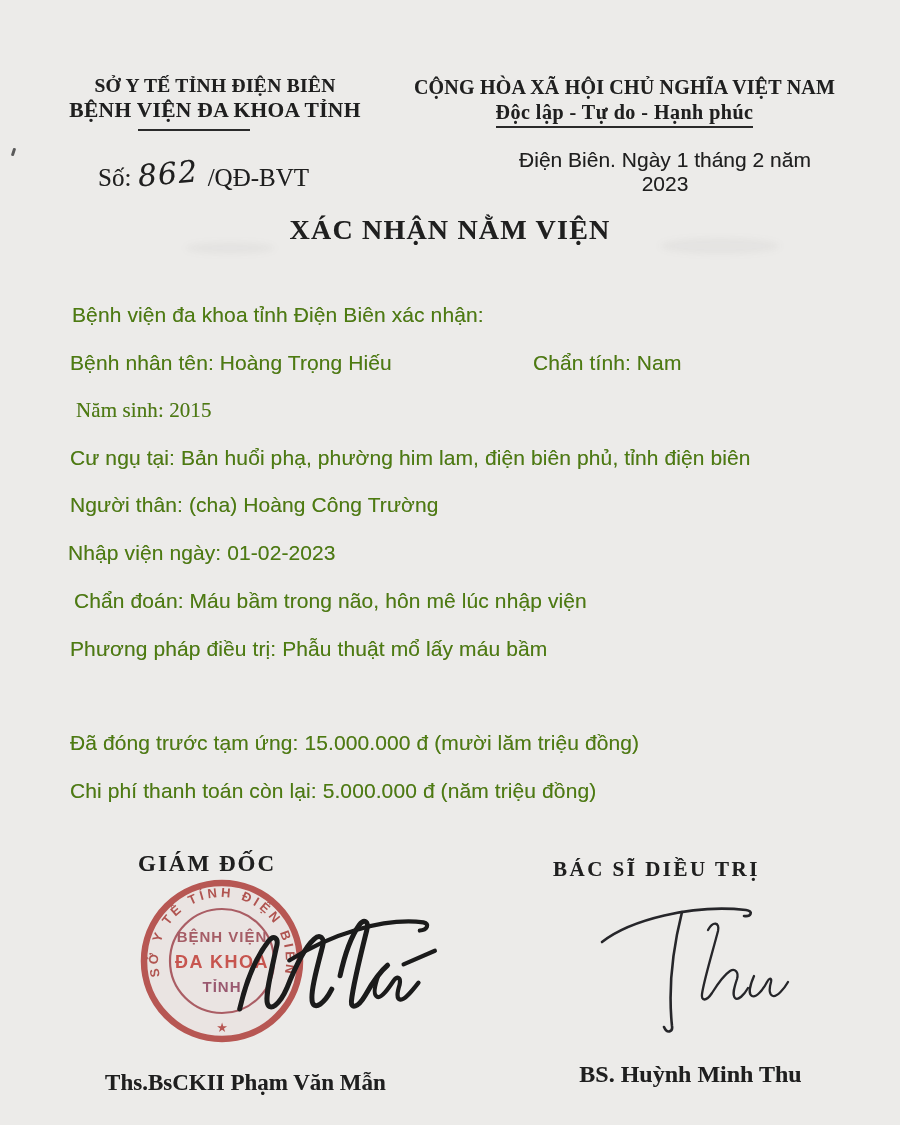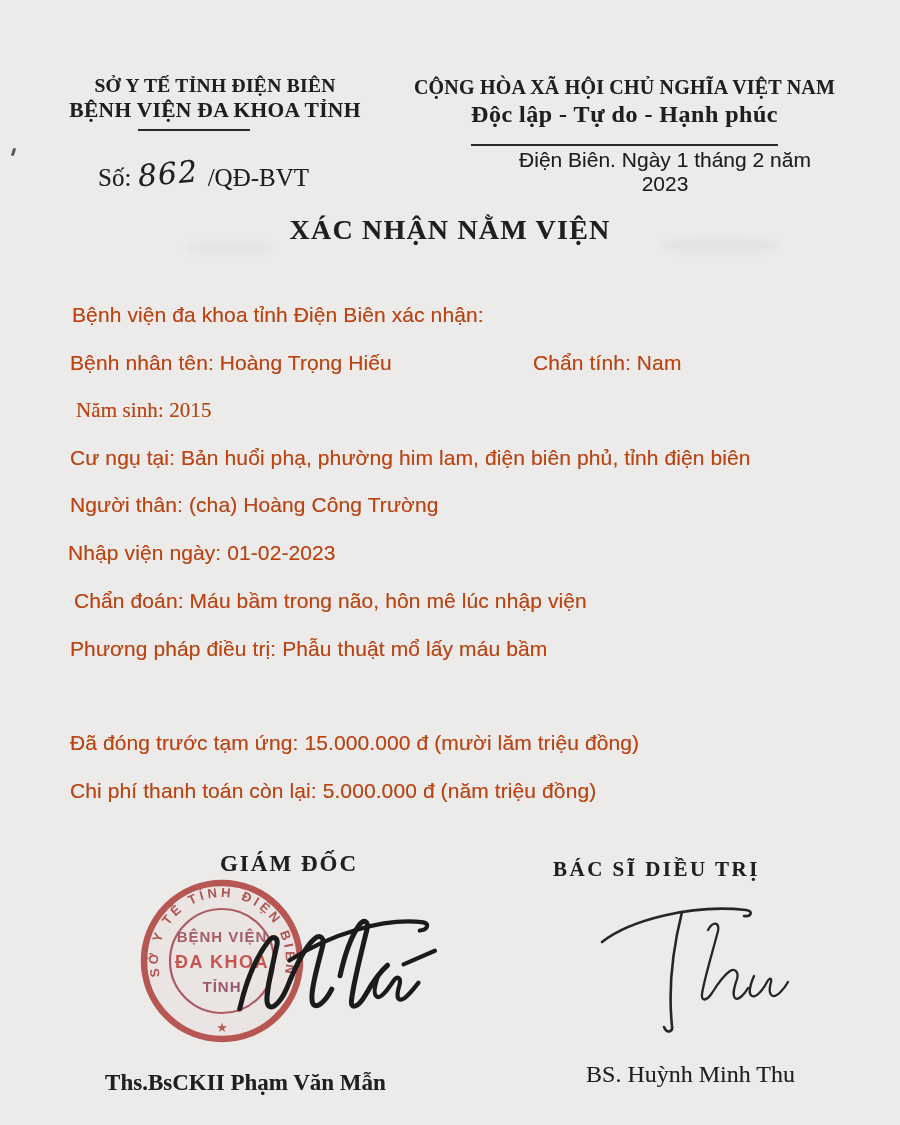--- a/index.html
+++ b/index.html
@@ -16,45 +16,45 @@
   .issuer-line1 { left:55px; top:75px; width:320px; text-align:center;
     font-size:19.5px; font-weight:700; letter-spacing:0.3px; }
   .issuer-line2 { left:45px; top:98px; width:340px; text-align:center;
     font-size:21.5px; font-weight:700; letter-spacing:0.3px; }
   .issuer-underline { left:138px; top:129px; width:112px; height:0;
     border-top:2.4px solid #2a2a2a; }
 
   .national-line1 { left:392px; top:76px; width:465px; text-align:center;
     font-size:20px; font-weight:700; letter-spacing:0.2px; }
   .national-line2-wrap { left:392px; top:101px; width:465px; text-align:center; }
-  .national-line2 { display:inline-block; font-size:24px; font-weight:700;
-    letter-spacing:0.5px; border-bottom:2.4px solid #2a2a2a; padding-bottom:16px; }
+  .national-line2 { display:inline-block; font-size:20px; font-weight:700;
+    letter-spacing:0.5px; border-bottom:2.4px solid #2a2a2a; padding-bottom:2px; }
   .dateline { left:495px; top:148px; width:340px; text-align:center; font-size:21px; }
 
   .doc-number { left:98px; top:158px; font-size:25px; }
   .doc-number .hand {
     display:inline-block; font-family:"DejaVu Serif","Liberation Serif",serif;
     font-style:italic; font-size:30px; letter-spacing:1px;
     transform:rotate(-5deg) translateY(-2px); margin:0 9px 0 7px;
   }
 
   .doc-title { left:0; top:214px; width:900px; text-align:center;
     font-size:28px; font-weight:700; letter-spacing:1.2px; }
 
-  .bodyline { position:absolute; font-size:21px; color:#c2410c; letter-spacing:0.1px; }
+  .bodyline { position:absolute; font-size:21px; color:#4d7c0f; letter-spacing:0.1px; }
 
-  .role-left { left:138px; top:851px; width:220px; text-align:right;
+  .role-left { left:138px; top:851px; width:220px; text-align:left;
     font-size:23px; font-weight:700; letter-spacing:2px;font-family:Liberation Serif, serif; }
   .role-right { left:553px; top:857px; width:275px; 
     font-size:21px; font-weight:700; letter-spacing:2.5px; }
 
   .name-left { left:73px; top:1070px; width:345px; text-align:center;
     font-size:23px; font-weight:700; }
   .name-right { left:543px; top:1061px; width:295px; text-align:center;
-    font-size:24px; font-weight:400; }
+    font-size:24px; font-weight:700; }
 
   .stamp-svg { left:137px; top:876px; opacity:0.88; }
   .sig-left-svg { left:228px; top:912px; transform:rotate(-3deg); }
   .sig-right-svg { left:596px; top:886px; }
 
   .smudge { position:absolute; background:rgba(90,90,90,0.05);
     border-radius:50%; filter:blur(3px); }
   .tick { position:absolute; width:3px; height:8px; background:#5a5a5a;
     transform:rotate(18deg); border-radius:1px; }
 </style>

